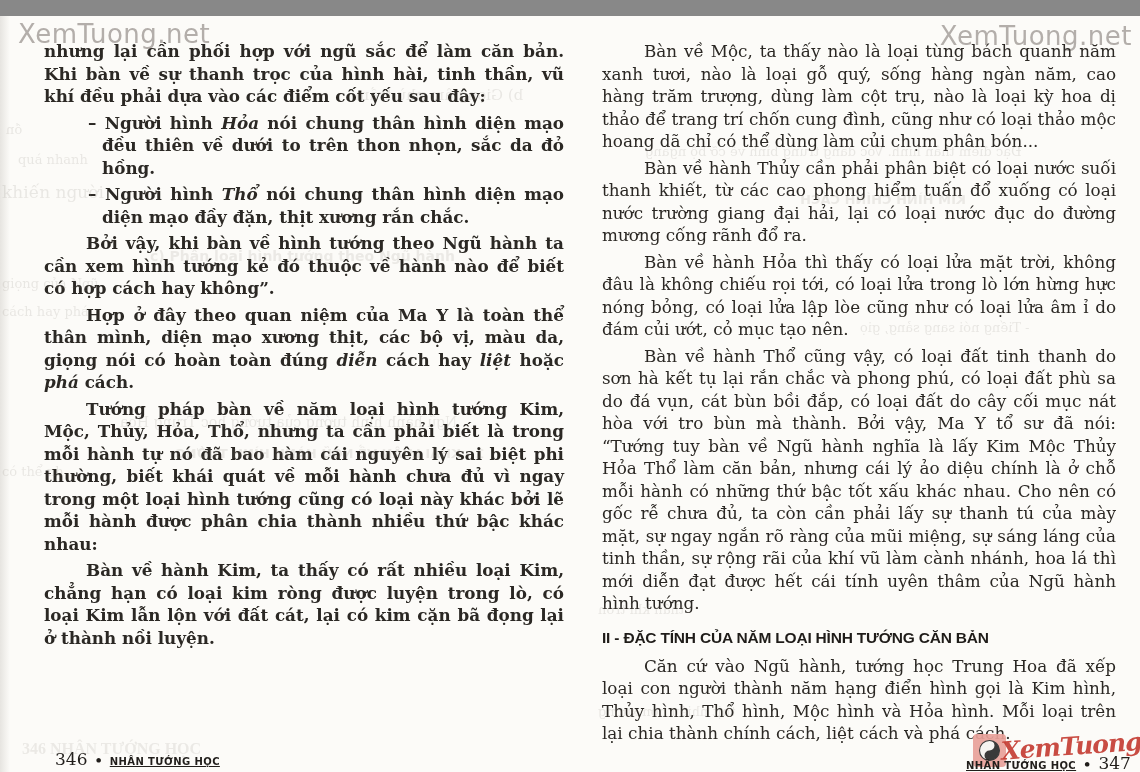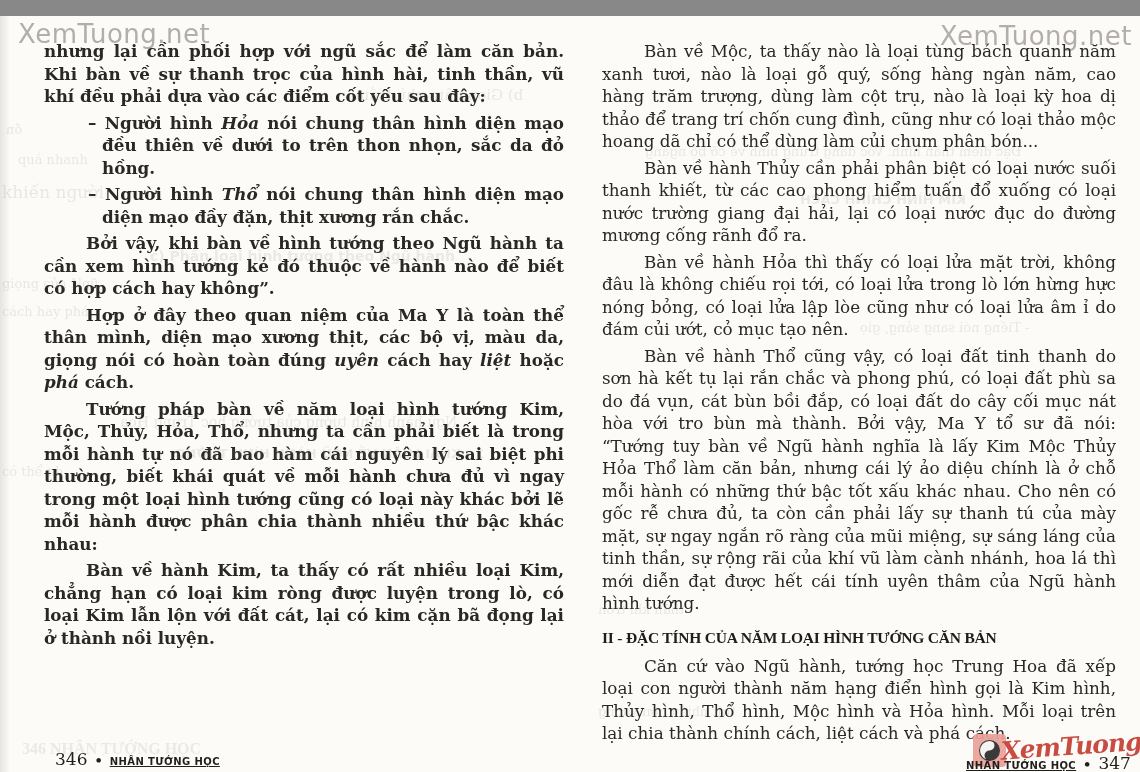--- a/index.html
+++ b/index.html
@@ -37,21 +37,21 @@
     text-align:justify;
     text-indent:42px;
   }
   .p.noindent{text-indent:0;}
   .li{
     padding-left:58px;
     text-indent:-14px;
   }
   .it{font-style:italic;}
   h2.h2{
-    font-family:Liberation Serif, serif;
+    font-family:Liberation Sans, sans-serif;
     font-weight:bold;
     font-size:15.5px;
     line-height:21px;
     color:#1f1c19;
     margin:12px 0 7px 0;
     letter-spacing:-.2px;
     text-indent:0;
   }
   .footer{
     position:absolute;
@@ -107,21 +107,21 @@
 <div class="spread" id="spread">
 
   <div class="watermark wm-left">XemTuong.net</div>
   <div class="watermark wm-right">XemTuong.net</div>
 
   <div class="text-col col-left">
       <p class="p noindent"><span>nhưng lại cần phối hợp với ngũ sắc để làm căn bản. Khi bàn về sự thanh trọc của hình hài, tinh thần, vũ khí đều phải dựa vào các điểm cốt yếu sau đây:</span></p>
       <p class="li"><span>– Người hình </span><span class="it">Hỏa</span><span> nói chung thân hình diện mạo đều thiên về dưới to trên thon nhọn, sắc da đỏ hồng.</span></p>
       <p class="li"><span>– Người hình </span><span class="it">Thổ</span><span> nói chung thân hình diện mạo diện mạo đầy đặn, thịt xương rắn chắc.</span></p>
       <p class="p"><span>Bởi vậy, khi bàn về hình tướng theo Ngũ hành ta cần xem hình tướng kẻ đó thuộc về hành nào để biết có hợp cách hay không”.</span></p>
-      <p class="p"><span>Hợp ở đây theo quan niệm của Ma Y là toàn thể thân mình, diện mạo xương thịt, các bộ vị, màu da, giọng nói có hoàn toàn đúng </span><span class="it">uyên</span><span> cách hay </span><span class="it">liệt</span><span> hoặc </span><span class="it">phá</span><span> cách.</span></p>
+      <p class="p"><span>Hợp ở đây theo quan niệm của Ma Y là toàn thể thân mình, diện mạo xương thịt, các bộ vị, màu da, giọng nói có hoàn toàn đúng </span><span class="it">diễn</span><span> cách hay </span><span class="it">liệt</span><span> hoặc </span><span class="it">phá</span><span> cách.</span></p>
       <p class="p"><span>Tướng pháp bàn về năm loại hình tướng Kim, Mộc, Thủy, Hỏa, Thổ, nhưng ta cần phải biết là trong mỗi hành tự nó đã bao hàm cái nguyên lý sai biệt phi thường, biết khái quát về mỗi hành chưa đủ vì ngay trong một loại hình tướng cũng có loại này khác bởi lẽ mỗi hành được phân chia thành nhiều thứ bậc khác nhau:</span></p>
       <p class="p"><span>Bàn về hành Kim, ta thấy có rất nhiều loại Kim, chẳng hạn có loại kim ròng được luyện trong lò, có loại Kim lẫn lộn với đất cát, lại có kim cặn bã đọng lại ở thành nồi luyện.</span></p>
     </div>
 
   <div class="text-col col-right">
       <p class="p"><span>Bàn về Mộc, ta thấy nào là loại tùng bách quanh năm xanh tươi, nào là loại gỗ quý, sống hàng ngàn năm, cao hàng trăm trượng, dùng làm cột trụ, nào là loại kỳ hoa dị thảo để trang trí chốn cung đình, cũng như có loại thảo mộc hoang dã chỉ có thể dùng làm củi chụm phân bón...</span></p>
       <p class="p"><span>Bàn về hành Thủy cần phải phân biệt có loại nước suối thanh khiết, từ các cao phong hiểm tuấn đổ xuống có loại nước trường giang đại hải, lại có loại nước đục do đường mương cống rãnh đổ ra.</span></p>
       <p class="p"><span>Bàn về hành Hỏa thì thấy có loại lửa mặt trời, không đâu là không chiếu rọi tới, có loại lửa trong lò lớn hừng hực nóng bỏng, có loại lửa lập lòe cũng như có loại lửa âm ỉ do đám củi ướt, cỏ mục tạo nên.</span></p>
       <p class="p"><span>Bàn về hành Thổ cũng vậy, có loại đất tinh thanh do sơn hà kết tụ lại rắn chắc và phong phú, có loại đất phù sa do đá vụn, cát bùn bồi đắp, có loại đất do cây cối mục nát hòa với tro bùn mà thành. Bởi vậy, Ma Y tổ sư đã nói: “Tướng tuy bàn về Ngũ hành nghĩa là lấy Kim Mộc Thủy Hỏa Thổ làm căn bản, nhưng cái lý ảo diệu chính là ở chỗ mỗi hành có những thứ bậc tốt xấu khác nhau. Cho nên có gốc rễ chưa đủ, ta còn cần phải lấy sự thanh tú của mày mặt, sự ngay ngắn rõ ràng của mũi miệng, sự sáng láng của tinh thần, sự rộng rãi của khí vũ làm cành nhánh, hoa lá thì mới diễn đạt được hết cái tính uyên thâm của Ngũ hành hình tướng.</span></p>
       <h2 class="h2"><span>II - ĐẶC TÍNH CỦA NĂM LOẠI HÌNH TƯỚNG CĂN BẢN</span></h2>

